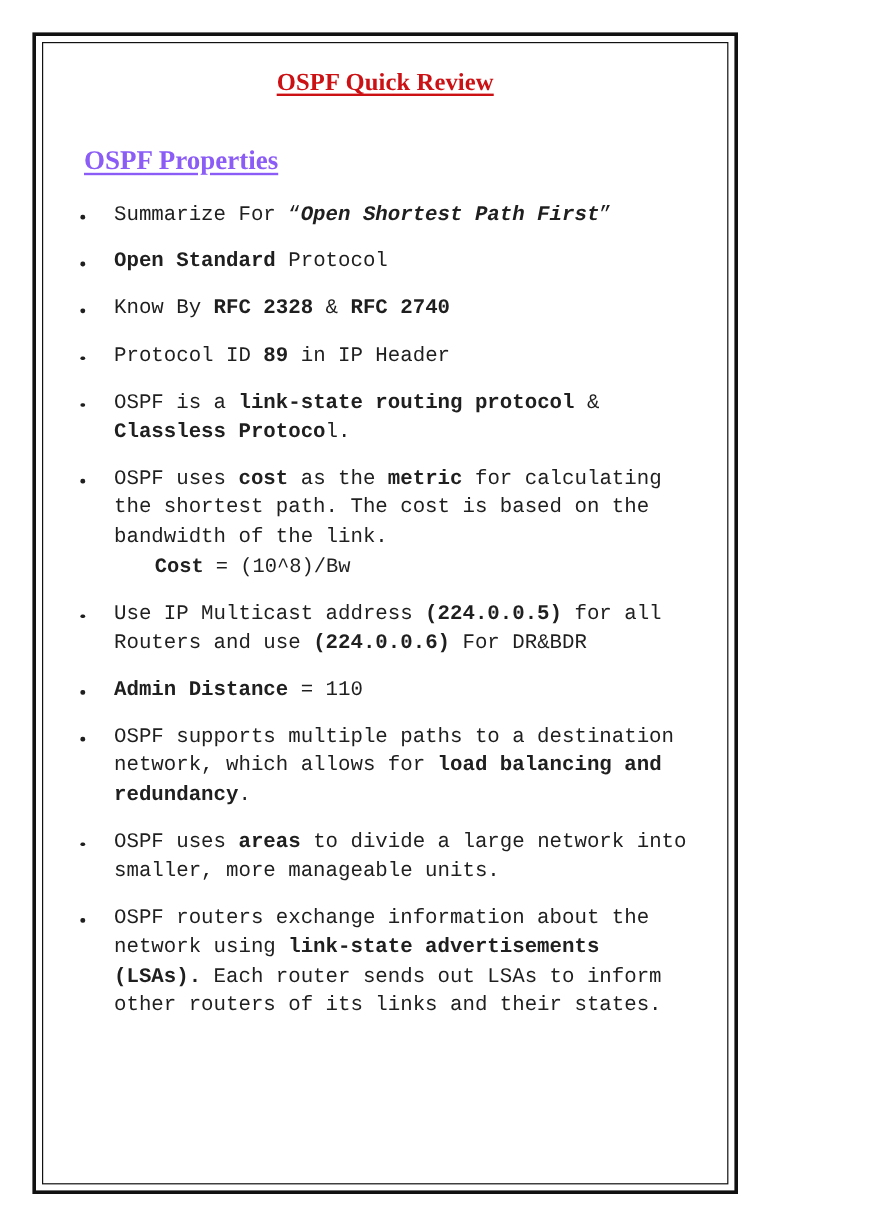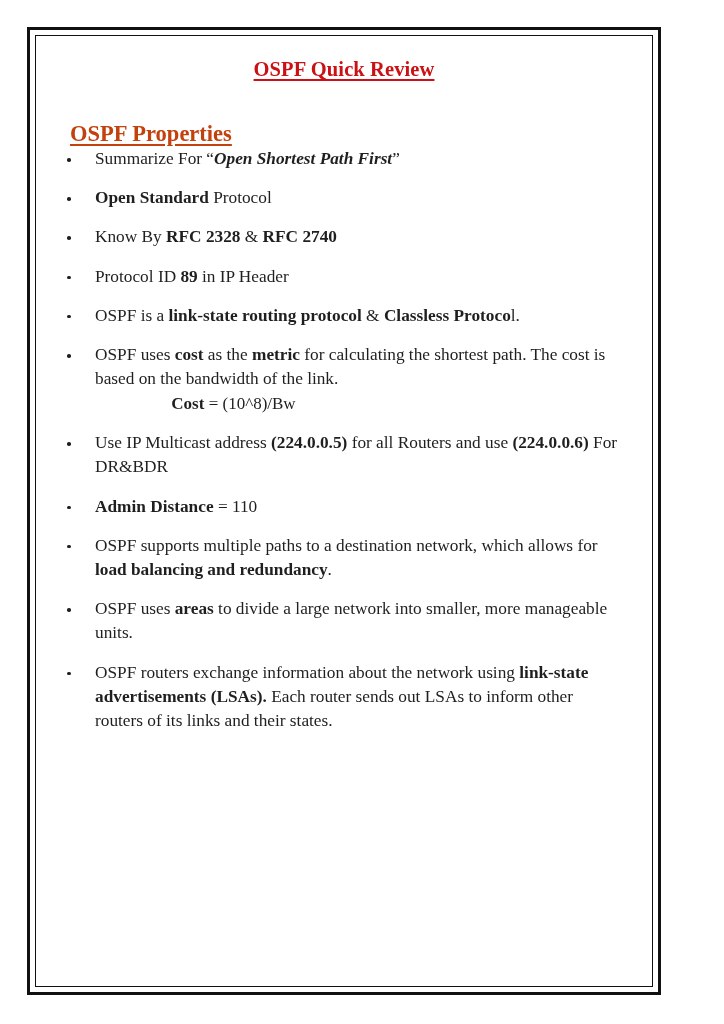--- a/index.html
+++ b/index.html
@@ -14,21 +14,21 @@
     font-family: "Liberation Serif", "DejaVu Serif", serif;
     color: #1a1a1a;
     -webkit-font-smoothing: antialiased;
   }
 
   
   #page {
     position: absolute;
     left: 27px;
     top: 27px;
-    width: 634px;
+    width: 588px;
     height: 968px;
     box-sizing: border-box;
     border: 3px solid #111111;
     background: #ffffff;
   }
   #page-inner {
     position: absolute;
     left: 5px;
     top: 5px;
     right: 5px;
@@ -56,31 +56,32 @@
     font-weight: bold;
     color: #CC1114;
     text-decoration: underline;
     text-underline-offset: 3px;
     margin: 8px 0 0 0;
     letter-spacing: .1px;
   }
   .section-title {
     font-size: 22.5px;
     font-weight: bold;
-    color: #c2410c;
+    color: #8b5cf6;
     text-decoration: underline;
     text-underline-offset: 3px;
     margin: 40px 0 0 8px;
   }
 
   
   ul.bullets {
     list-style: none;
-    margin: 0 0 0 0;
+    margin: 21px 0 0 0;
     padding: 0;
+    font-family: Liberation Mono, monospace;
   }
   ul.bullets > li {
     position: relative;
     padding-left: 33px;
     margin-bottom: 15px;
     font-size: 17.3px;
     line-height: 1.40;
     color: #1f1f1f;
     padding-right: 4px;
   }

